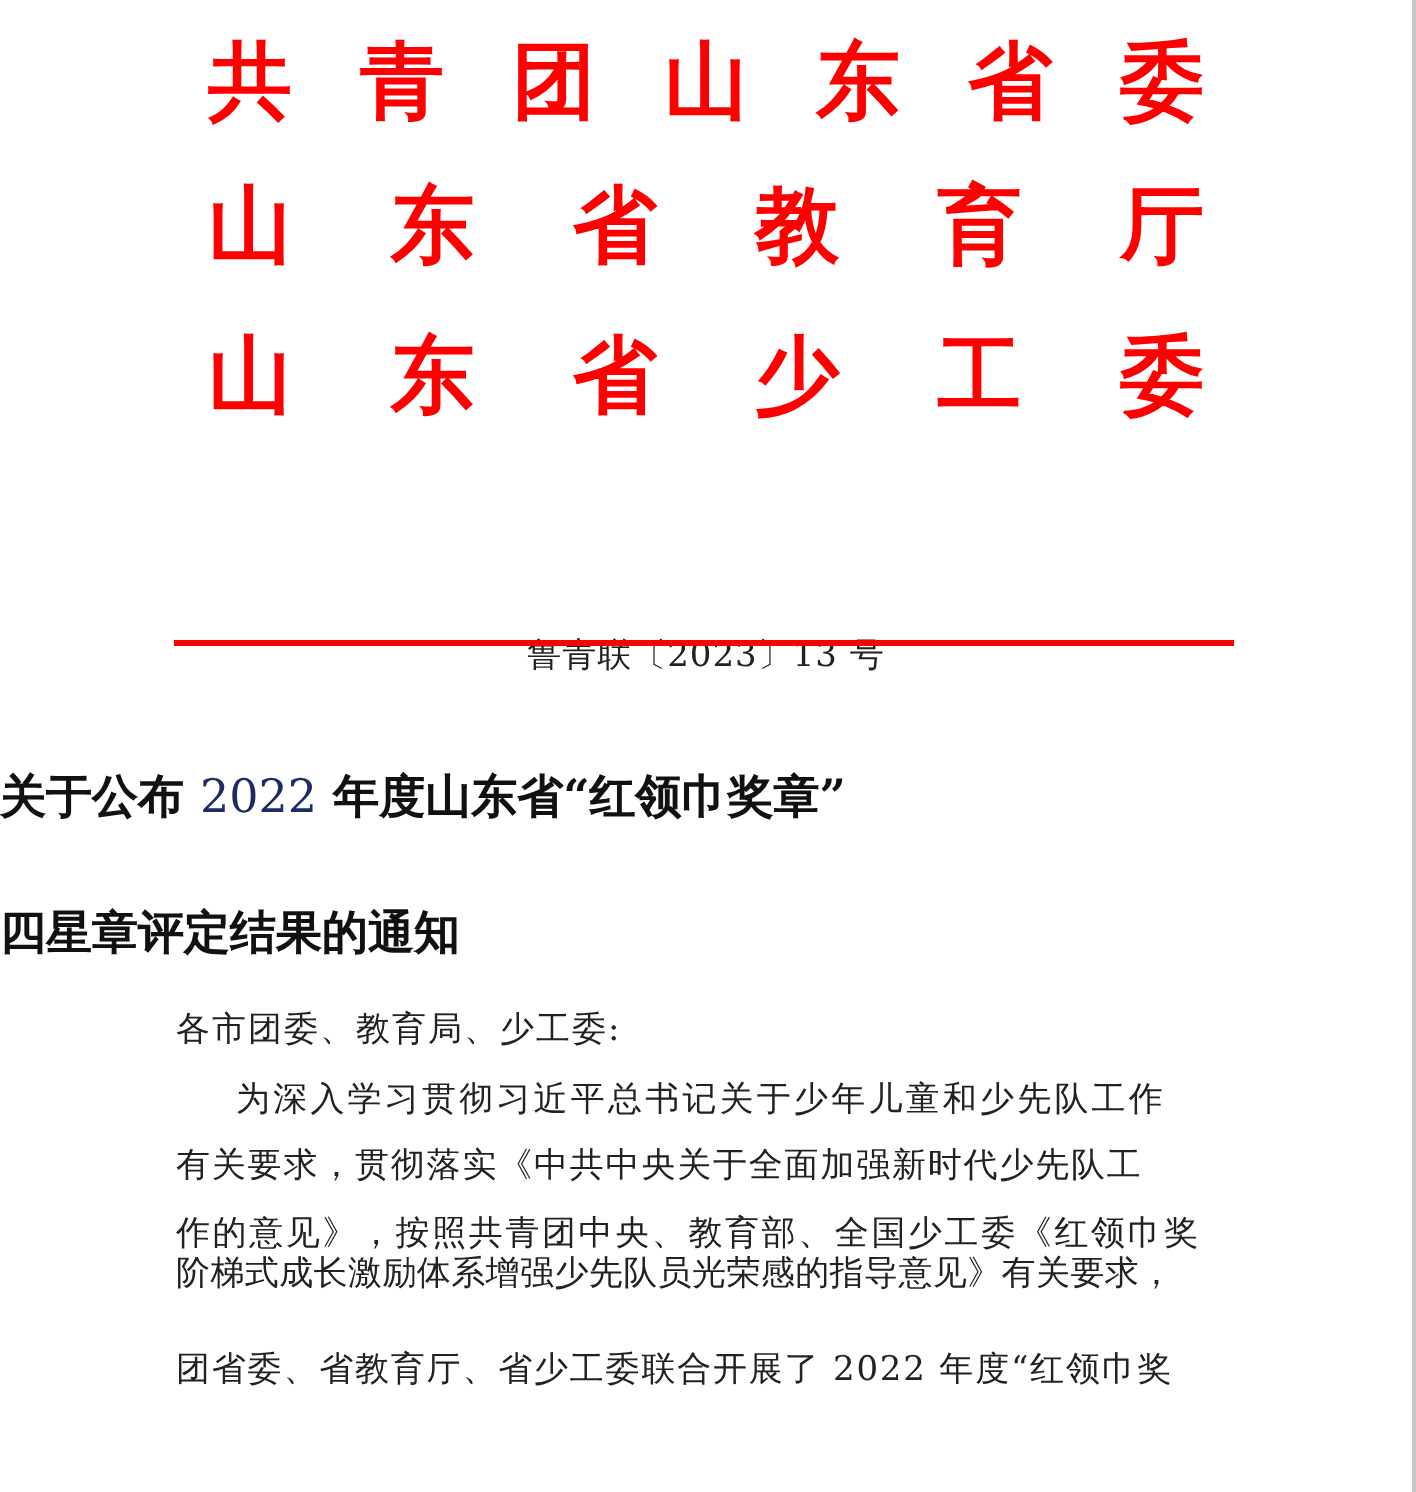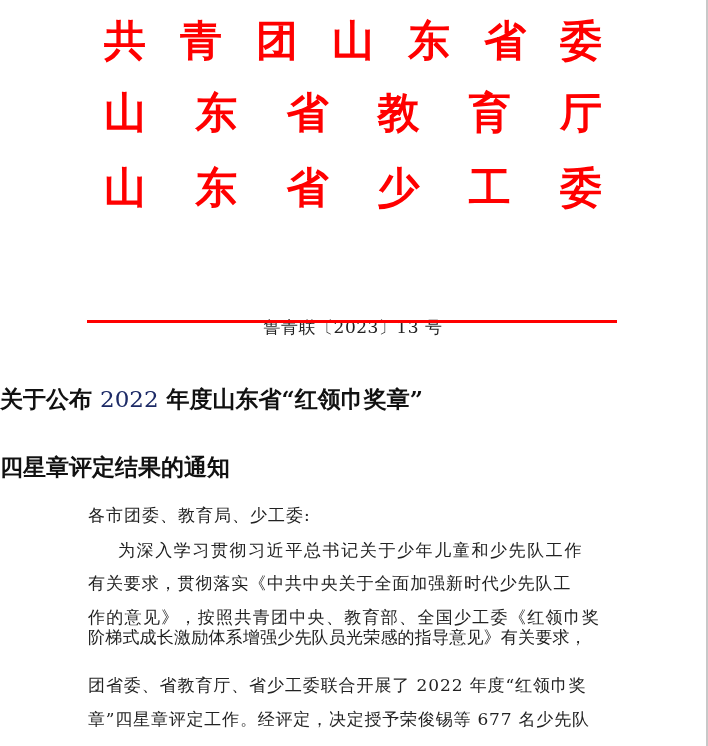--- a/index.html
+++ b/index.html
@@ -135,15 +135,14 @@
   <div class="title title-line1"><span>关于公布</span> <span class="year">2022</span><span> 年度山东省“红领巾奖章”</span></div>
 
   <div class="title title-line2">四星章评定结果的通知</div>
 
   <div class="body-text l1">各市团委、教育局、少工委:</div>
   <div class="body-text l2">为深入学习贯彻习近平总书记关于少年儿童和少先队工作</div>
   <div class="body-text l3">有关要求，贯彻落实《中共中央关于全面加强新时代少先队工</div>
   <div class="body-text l4">作的意见》，按照共青团中央、教育部、全国少工委《红领巾奖</div>
   <div class="body-text l5">阶梯式成长激励体系增强少先队员光荣感的指导意见》有关要求，</div>
   <div class="body-text l6">团省委、省教育厅、省少工委联合开展了 2022 年度“红领巾奖</div>
-  <div class="body-text l7">章”四星章评定工作。经评定，决定授予荣俊锡等 677 名少先队</div>
 
 </div>
 
 </body></html>

